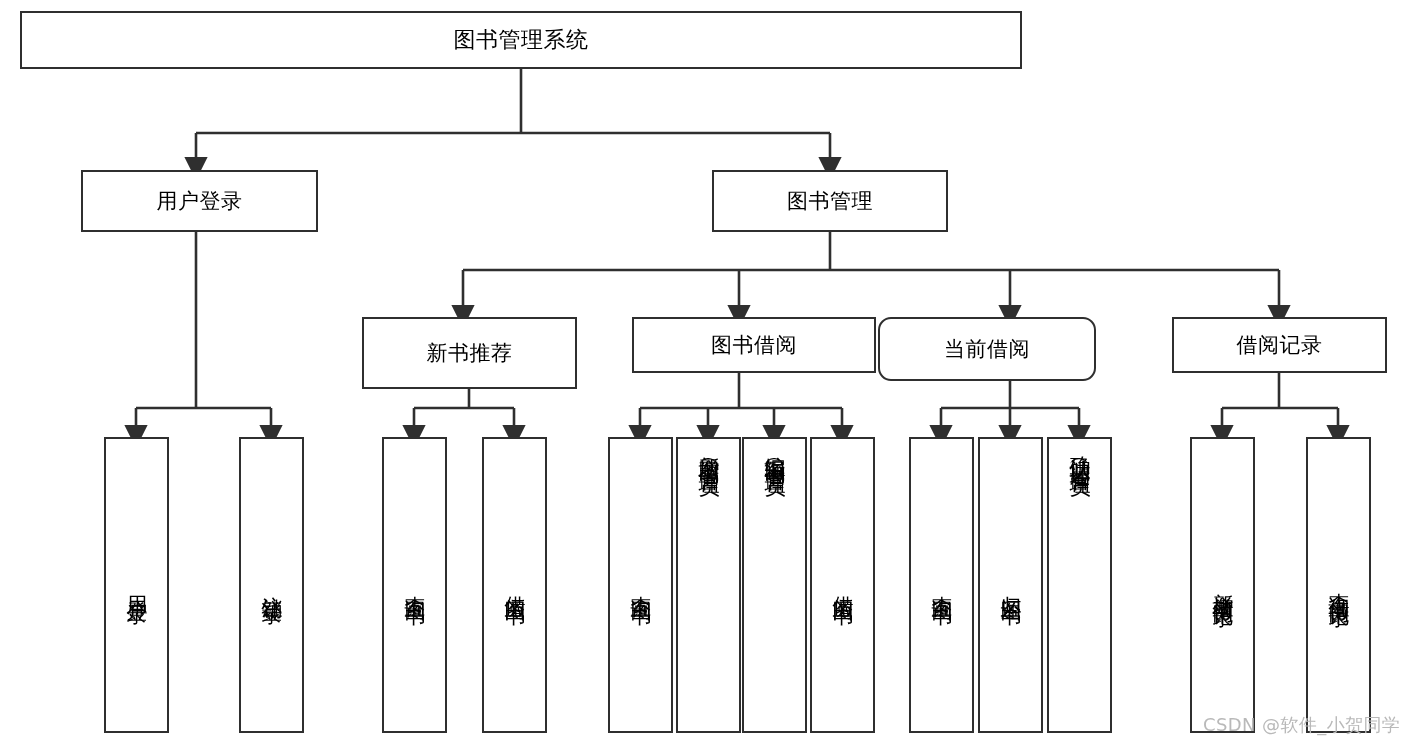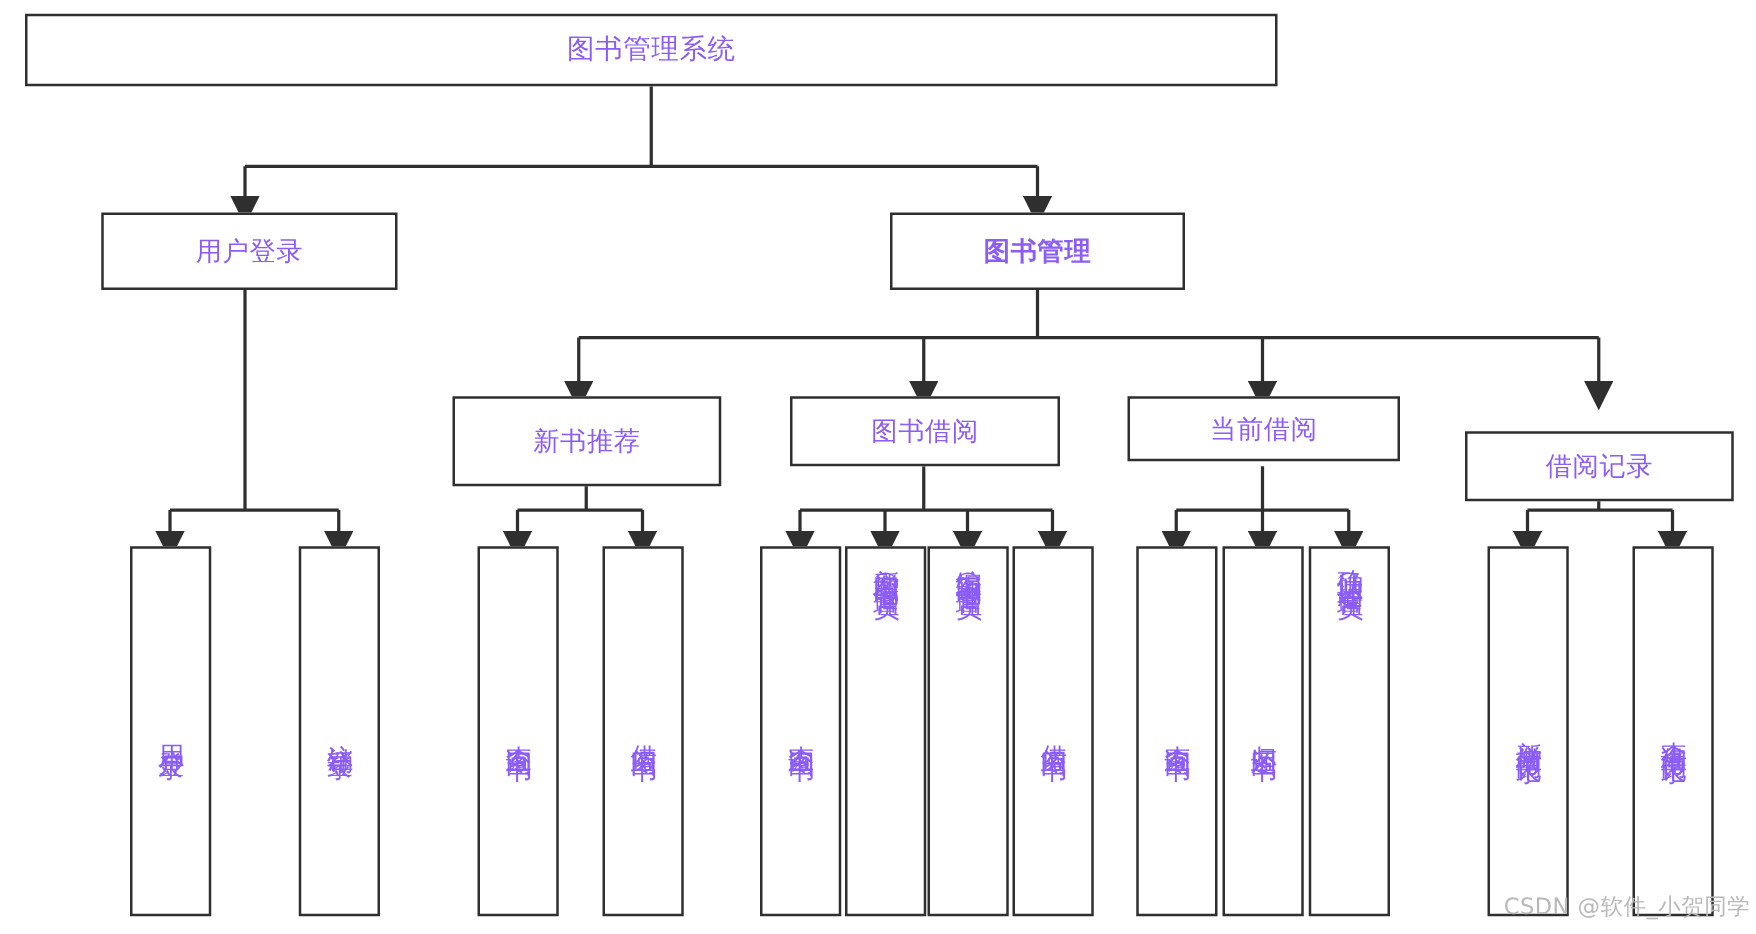--- a/index.html
+++ b/index.html
@@ -30,21 +30,21 @@
     position: absolute;
     box-sizing: border-box;
     background: #ffffff;
     border: 2.4px solid #2f2f2f;
     display: flex;
     align-items: center;
     justify-content: center;
     z-index: 3;
   }
   .node .lbl {
-    color: #8b5cf6;
+    color: #000000;
     font-size: 21px;
     line-height: 1.18;
     letter-spacing: 0.5px;
     white-space: nowrap;
     text-align: center;
   }
   .node.root .lbl { font-size: 22px; }
   .node.lvl2 .lbl { font-size: 21px; }
   .node.lvl3 .lbl { font-size: 21px; }
 
@@ -134,37 +134,37 @@
   </svg>
 
   <div class="node root" style="left:20px; top:11px; width:1002px; height:58px;">
     <span class="lbl">图书管理系统</span>
   </div>
 
   <div class="node lvl2" style="left:81px; top:170px; width:237px; height:62px;">
     <span class="lbl">用户登录</span>
   </div>
 
-  <div class="node lvl2" style="left:712px; top:170px; width:236px; height:62px;font-weight:bold;">
+  <div class="node lvl2" style="left:712px; top:170px; width:236px; height:62px;">
     <span class="lbl">图书管理</span>
   </div>
 
   <div class="node lvl3" style="left:362px; top:317px; width:215px; height:72px;">
     <span class="lbl">新书推荐</span>
   </div>
 
-  <div class="node lvl3" style="left:632px; top:317px; width:216px; height:56px;">
+  <div class="node lvl3" style="left:632px; top:317px; width:244px; height:56px;">
     <span class="lbl">图书借阅</span>
   </div>
 
-  <div class="node lvl3" style="left:902px; top:317px; width:218px; height:52px;">
+  <div class="node lvl3" style="left:878px; top:317px; width:218px; height:64px;border-radius:13px;">
     <span class="lbl">当前借阅</span>
   </div>
 
-  <div class="node lvl3" style="left:1172px; top:317px; width:215px; height:56px;margin-top:28px;">
+  <div class="node lvl3" style="left:1172px; top:317px; width:215px; height:56px;">
     <span class="lbl">借阅记录</span>
   </div>
 
   <div class="node leaf center-v" style="left:104px; top:437px; width:65px; height:296px;">
     <span class="lbl">用户登录</span>
   </div>
 
   <div class="node leaf center-v" style="left:239px; top:437px; width:65px; height:296px;">
     <span class="lbl">注销登录</span>
   </div>

